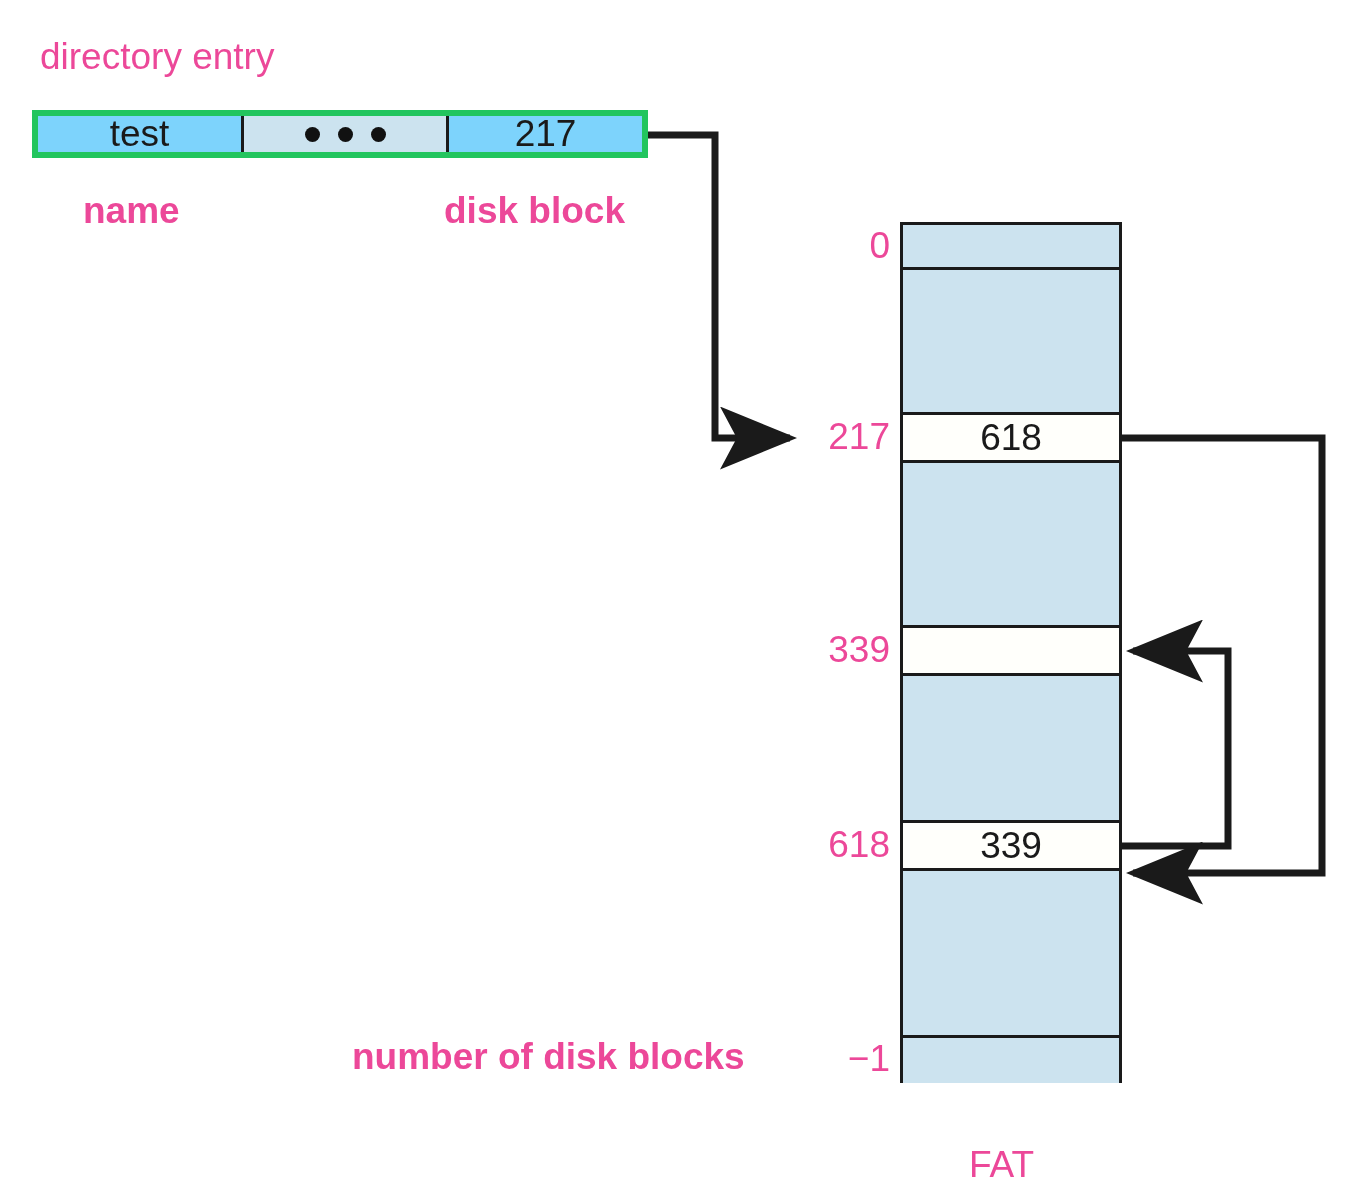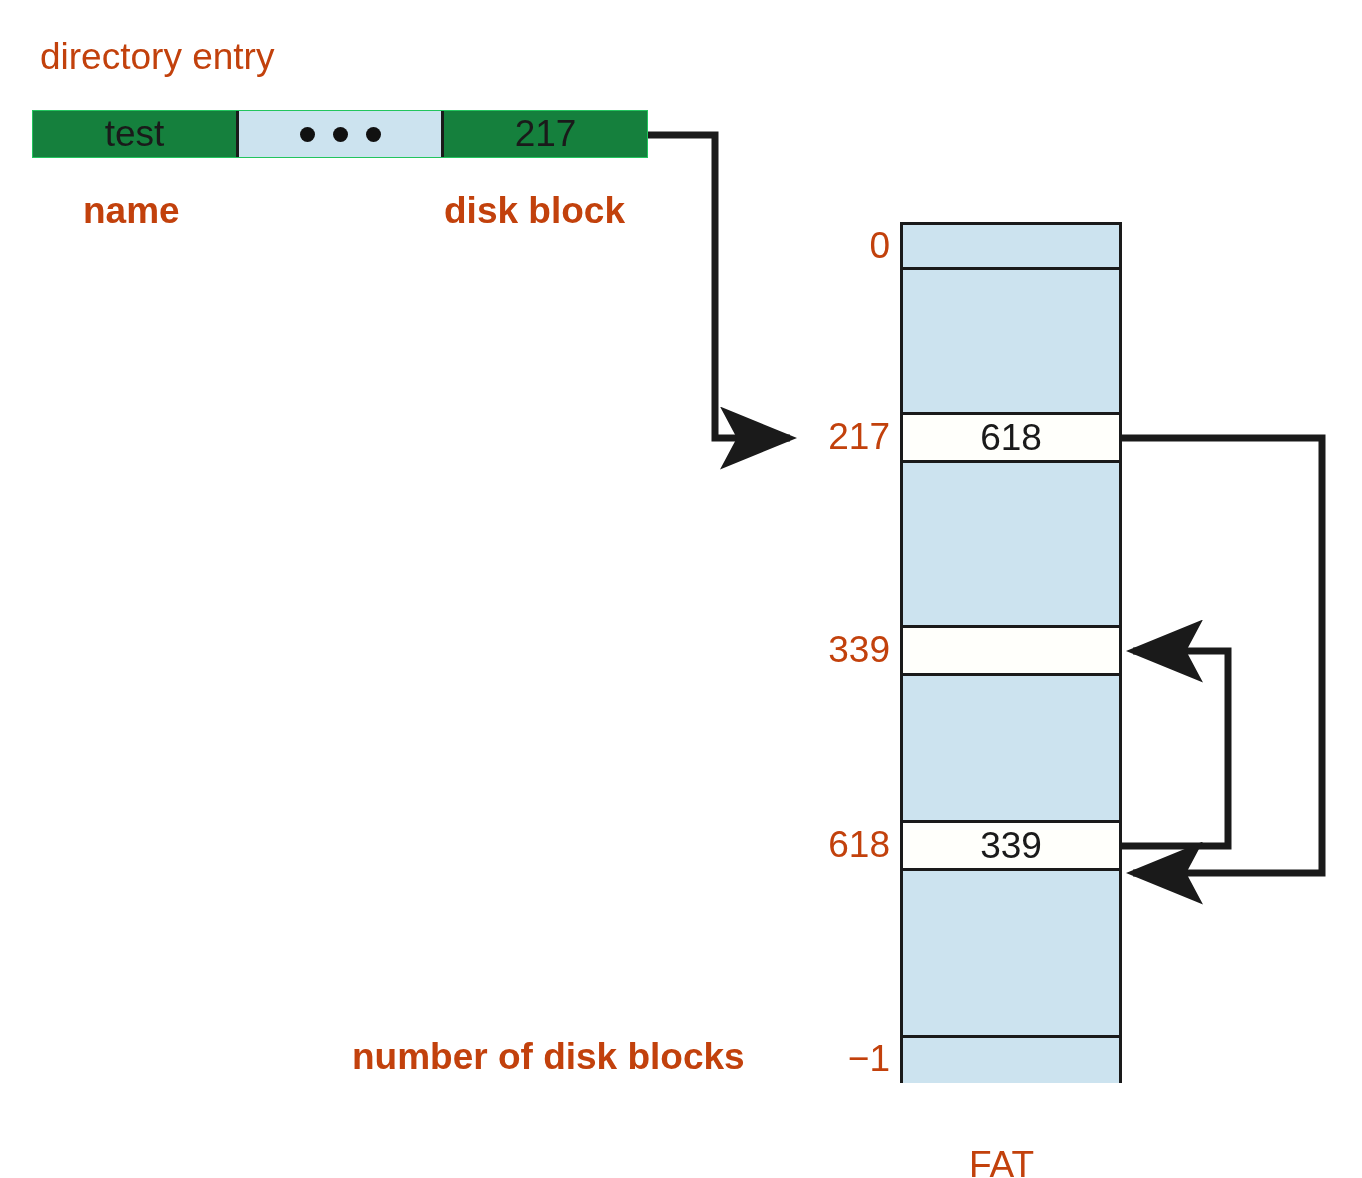--- a/index.html
+++ b/index.html
@@ -16,39 +16,39 @@
     width: 1362px;
     height: 1178px;
     background: #ffffff;
     overflow: hidden;
   }
 
   
   .txt {
     position: absolute;
     white-space: nowrap;
-    color: #c2410c;
+    color: #ec4899;
     line-height: 1;
   }
   .t-title   { font-size: 37px; left: 40px;  top: 38px; }
   .t-sublbl  { font-size: 37px; font-weight: bold; }
   .t-rowidx  { font-size: 37px; text-align: right; }
   .t-fat     { font-size: 37px; }
 
   
   #dir-entry {
     position: absolute;
     left: 32px;
     top: 110px;
     width: 616px;
     height: 48px;
-    border: 1px solid #22c55e;
+    border: 6px solid #22c55e;
     box-sizing: border-box;
     display: flex;
-    background: #15803d;
+    background: #7dd3fc;
   }
   .dir-cell {
     display: flex;
     align-items: center;
     justify-content: center;
     font-size: 37px;
     box-sizing: border-box;
     position: relative;
   }
   #dir-cell-name   { width: 206px; border-right: 3px solid #1a1a1a; }

